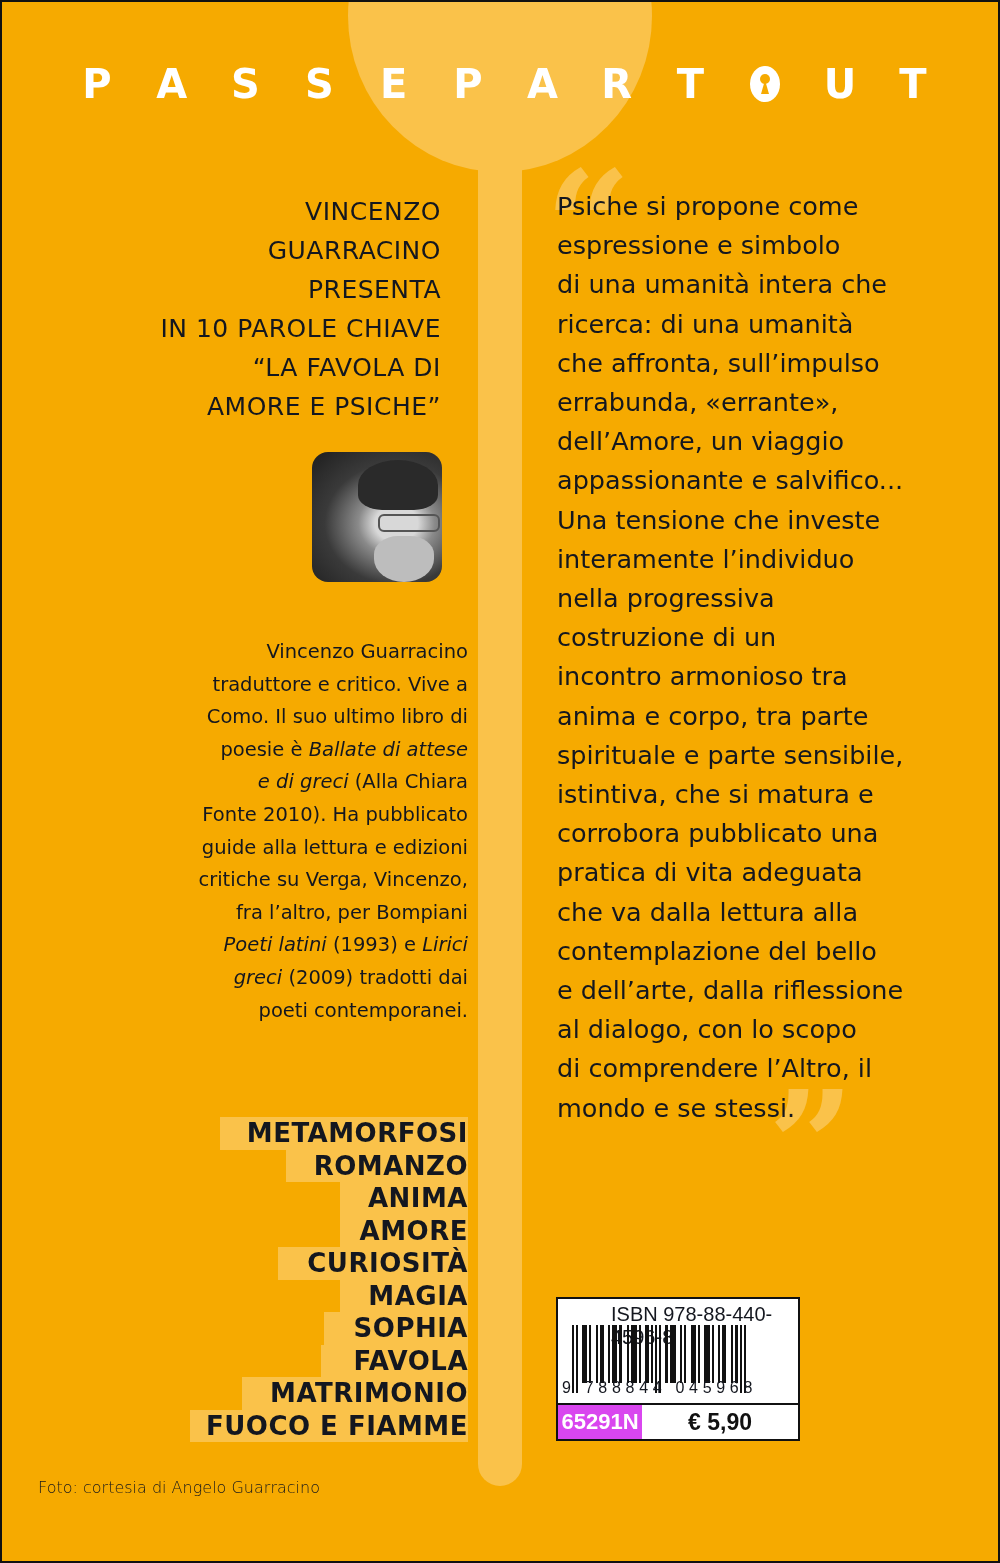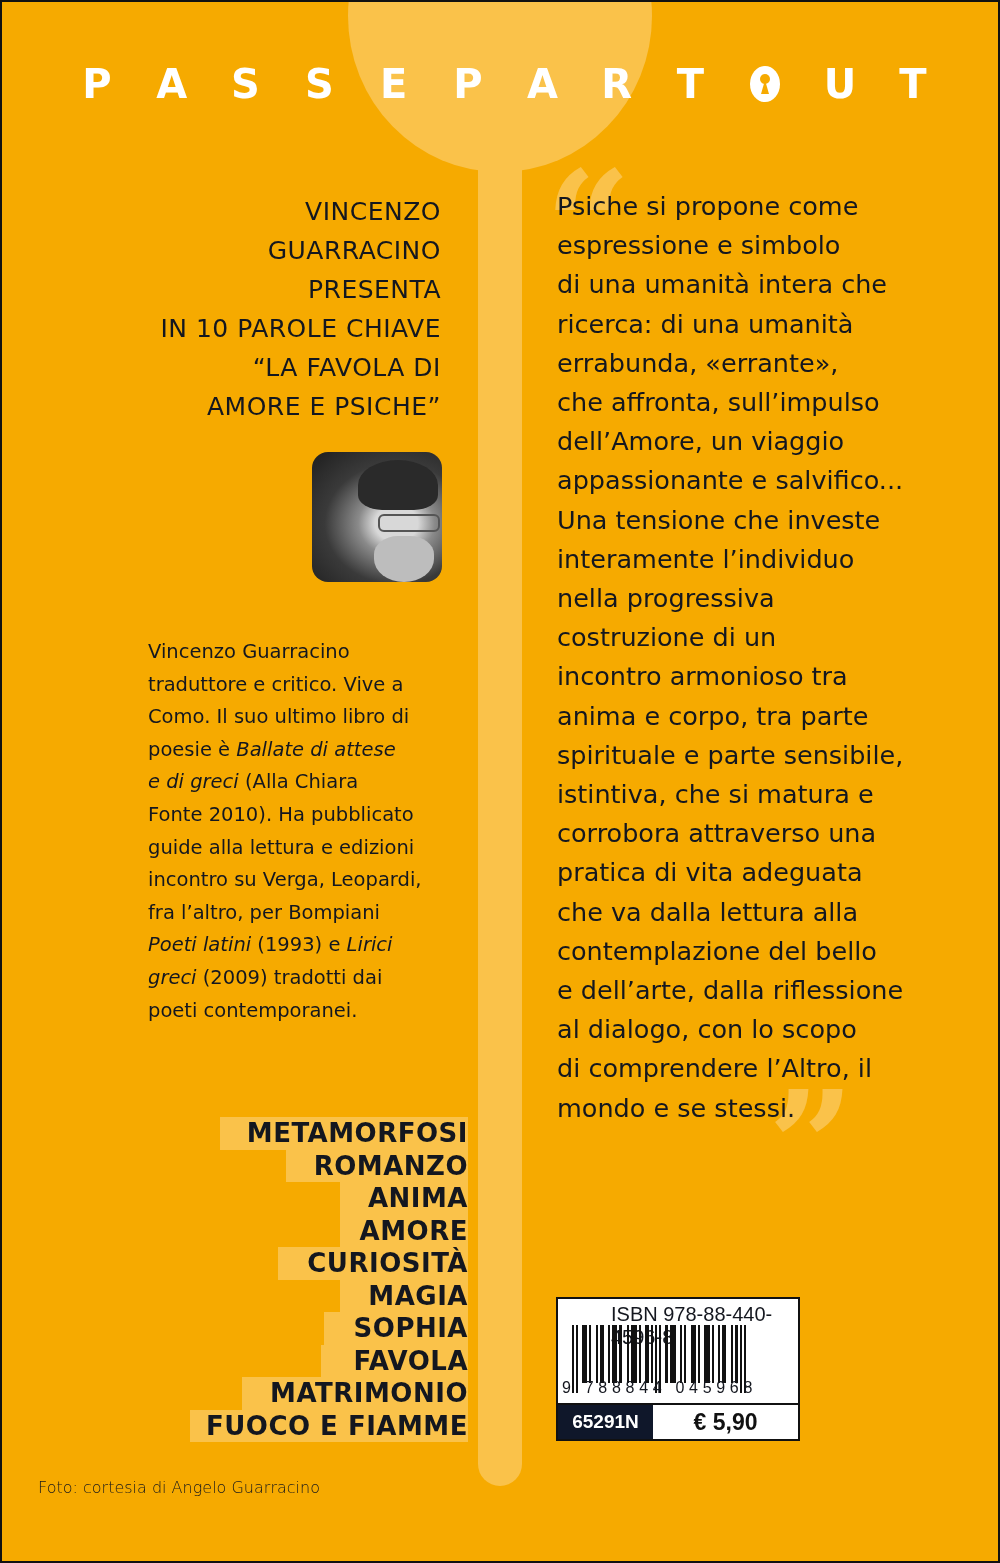--- a/index.html
+++ b/index.html
@@ -48,21 +48,21 @@
     .presents div { white-space: nowrap; }
     .photo {
       position: absolute; left: 312px; top: 452px; width: 130px; height: 130px;
       border-radius: 16px; overflow: hidden; z-index: 2;
       background: radial-gradient(ellipse at 65% 55%, #d8d8d8 0 18%, #8a8a8a 32%, #3a3a3a 60%, #1e1e1e 100%);
     }
     .photo .hair { position: absolute; left: 46px; top: 8px; width: 80px; height: 50px; border-radius: 50% 50% 30% 30%; background: #2a2a2a; }
     .photo .glasses { position: absolute; left: 66px; top: 62px; width: 58px; height: 14px; border: 2px solid #555; border-radius: 6px; }
     .photo .beard { position: absolute; left: 62px; top: 84px; width: 60px; height: 46px; border-radius: 40% 40% 50% 50%; background: #bdbdbd; }
     .bio {
-      position: absolute; right: 532px; top: 636px; width: 320px; text-align: left;
+      position: absolute; right: 532px; top: 636px; width: 320px; text-align: right;
       font-size: 19.5px; line-height: 32.6px; z-index: 2;
     }
     .bio i { font-style: italic; }
     
     .keywords { position: absolute; right: 532px; top: 1117px; z-index: 2; }
     .kw {
       display: block; float: right; clear: right; text-align: right;
       font-weight: bold; font-size: 26px; line-height: 32.5px; letter-spacing: 0.5px;
       background: #FAC24A; padding-left: 10px; white-space: nowrap;
     }
@@ -85,21 +85,21 @@
       position: absolute; left: 556px; top: 1297px; width: 244px; height: 144px;
       background: #fff; border: 2px solid #111; box-sizing: border-box; z-index: 2;
       font-family: "Liberation Sans", sans-serif;
     }
     .isbn { position: absolute; top: 4px; left: 53px; font-size: 20px; }
     .bars { position: absolute; top: 26px; left: 14px; width: 218px; height: 70px; display: flex; align-items: flex-start; }
     .bars i { display: block; background: #111; height: 58px; margin-right: 2px; }
     .bars i.g { height: 68px; }
     .ean { position: absolute; top: 80px; left: 4px; width: 236px; font-size: 16px; letter-spacing: 4.7px; background: transparent; }
     .code-row { position: absolute; bottom: 0; left: 0; right: 0; height: 34px; display: flex; border-top: 2px solid #111; }
-    .code { width: 95px; background: #0f172a; color: #fff; font-weight: bold; font-size: 19px; display: flex; align-items: center; justify-content: center; }
+    .code { width: 84px; background: #d946ef; color: #fff; font-weight: bold; font-size: 22px; display: flex; align-items: center; justify-content: center; }
     .price { flex: 1; display: flex; align-items: center; justify-content: center; font-weight: bold; font-size: 23px; color: #111; }
     .credit {
       position: absolute; left: 38px; top: 1478px; font-size: 16px; color: #1a1a1a; z-index: 2;
       font-family: "DejaVu Sans", sans-serif; font-weight: 300;
     }
   </style>
 </head>
 <body>
 
 <div class="frame"></div>
@@ -138,21 +138,21 @@
 </div>
 
 <div class="bio">
   <div>Vincenzo Guarracino</div>
   <div>traduttore e critico. Vive a</div>
   <div>Como. Il suo ultimo libro di</div>
   <div>poesie è <i>Ballate di attese</i></div>
   <div><i>e di greci</i> (Alla Chiara</div>
   <div>Fonte 2010). Ha pubblicato</div>
   <div>guide alla lettura e edizioni</div>
-  <div>incontro su Verga, Leopardi,</div>
+  <div>critiche su Verga, Vincenzo,</div>
   <div>fra l’altro, per Bompiani</div>
   <div><i>Poeti latini</i> (1993) e <i>Lirici</i></div>
   <div><i>greci</i> (2009) tradotti dai</div>
   <div>poeti contemporanei.</div>
 </div>
 
 <div class="keywords">
   <span class="kw" style="width:238px">METAMORFOSI</span>
   <span class="kw" style="width:172px">ROMANZO</span>
   <span class="kw" style="width:118px">ANIMA</span>
@@ -164,33 +164,33 @@
   <span class="kw" style="width:216px">MATRIMONIO</span>
   <span class="kw" style="width:268px">FUOCO E FIAMME</span>
 </div>
 
 <div class="quote-open">“</div>
 <div class="quote">
   <div>Psiche si propone come</div>
   <div>espressione e simbolo</div>
   <div>di una umanità intera che</div>
   <div>ricerca: di una umanità</div>
+  <div>che affronta, sull’impulso</div>
   <div>errabunda, «errante»,</div>
-  <div>che affronta, sull’impulso</div>
   <div>dell’Amore, un viaggio</div>
   <div>appassionante e salvifico...</div>
   <div>Una tensione che investe</div>
   <div>interamente l’individuo</div>
   <div>nella progressiva</div>
   <div>costruzione di un</div>
   <div>incontro armonioso tra</div>
   <div>anima e corpo, tra parte</div>
   <div>spirituale e parte sensibile,</div>
   <div>istintiva, che si matura e</div>
-  <div>corrobora attraverso una</div>
+  <div>corrobora pubblicato una</div>
   <div>pratica di vita adeguata</div>
   <div>che va dalla lettura alla</div>
   <div>contemplazione del bello</div>
   <div>e dell’arte, dalla riflessione</div>
   <div>al dialogo, con lo scopo</div>
   <div>di comprendere l’Altro, il</div>
   <div>mondo e se stessi.</div>
 </div>
 <div class="quote-close">”</div>
 

